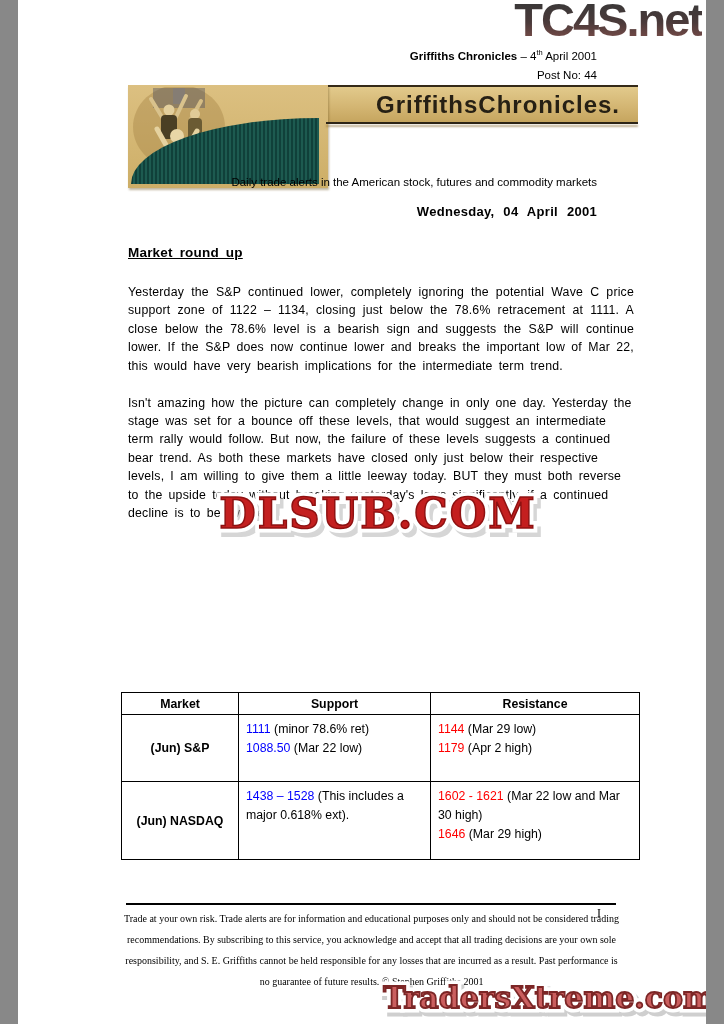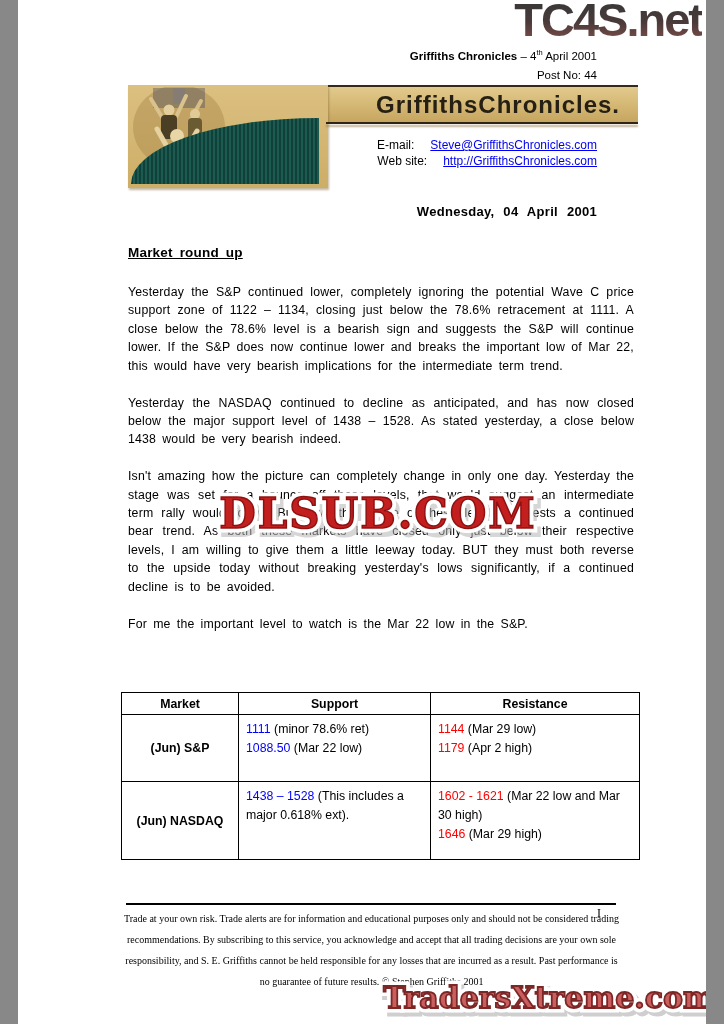--- a/index.html
+++ b/index.html
@@ -141,41 +141,30 @@
         <circle cx="44" cy="49" r="7" fill="#e8d6a6"></circle>
         <rect x="32" y="57" width="25" height="26" rx="5" fill="#c9b478"></rect>
         <rect x="36" y="60" width="6" height="20" fill="#8d7342" opacity="0.7"></rect>
       </svg>
       <div class="teal-corner"></div>
     </div>
     <div class="bar-edge"></div>
     <div class="brand">GriffithsChronicles.</div>
   </div>
 
-  <div class="contact">
-    <div class="row">
-      <span class="lbl">E-mail:</span>
-      <a href="#">Steve@GriffithsChronicles.com</a>
-    </div>
-    <div class="row">
-      <span class="lbl">Web site:</span>
-      <a href="#">http://GriffithsChronicles.com</a>
-    </div>
-  </div>
-
+
+  <div class="tagline">Daily trade alerts in the American stock, futures and commodity markets</div>
 
   <div class="dateline">Wednesday, 04 April 2001</div>
 
   <div class="heading">Market round up</div>
 
   <div class="bodycol">
     <p>Yesterday the S&amp;P continued lower, completely ignoring the potential Wave C price support zone of 1122 – 1134, closing just below the 78.6% retracement at 1111. A close below the 78.6% level is a bearish sign and suggests the S&amp;P will continue lower. If the S&amp;P does now continue lower and breaks the important low of Mar 22, this would have very bearish implications for the intermediate term trend.</p>
-    <p>Yesterday the NASDAQ continued to decline as anticipated, and has now closed below the major support level of 1438 – 1528. As stated yesterday, a close below 1438 would be very bearish indeed.</p>
     <p>Isn't amazing how the picture can completely change in only one day. Yesterday the stage was set for a bounce off these levels, that would suggest an intermediate term rally would follow. But now, the failure of these levels suggests a continued bear trend. As both these markets have closed only just below their respective levels, I am willing to give them a little leeway today. BUT they must both reverse to the upside today without breaking yesterday's lows significantly, if a continued decline is to be avoided.</p>
-    <p>For me the important level to watch is the Mar 22 low in the S&amp;P.</p>
   </div>
 
   <table class="levels">
     <colgroup>
         <col class="c-market">
         <col class="c-support">
         <col class="c-resist">
       </colgroup>
     <thead>
       <tr>

